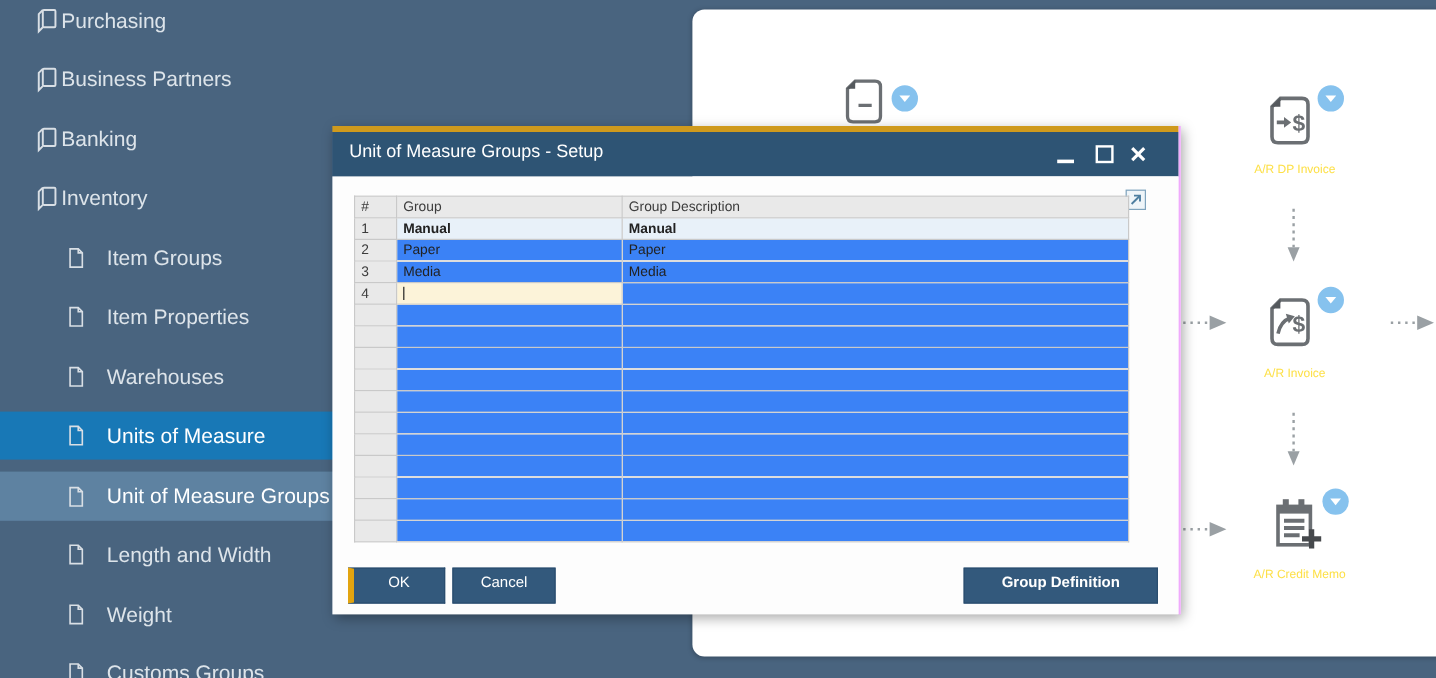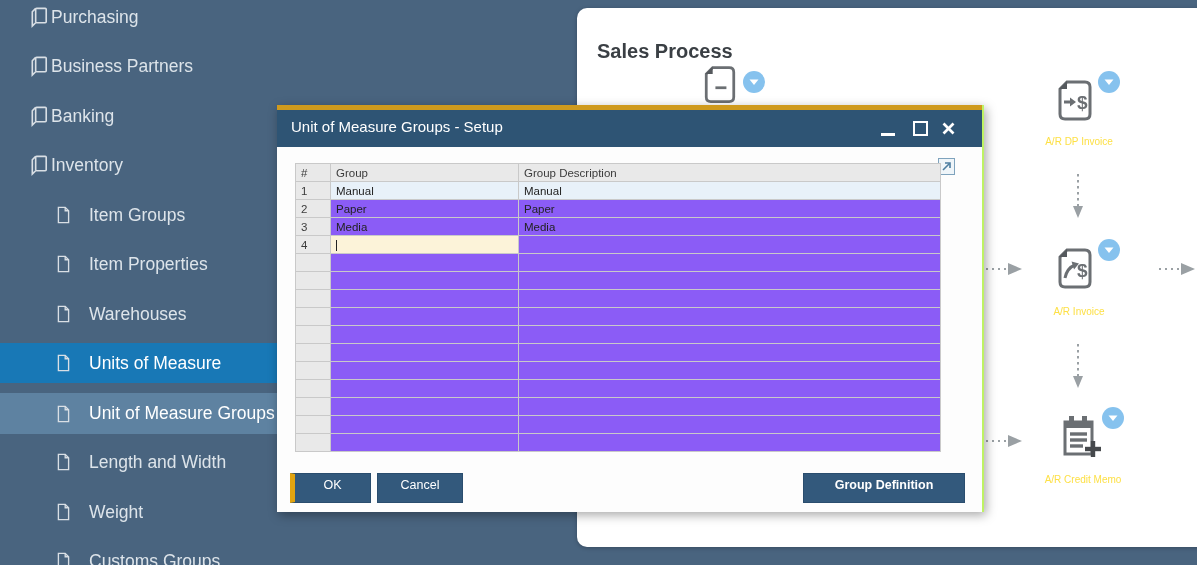--- a/index.html
+++ b/index.html
@@ -21,41 +21,41 @@
   .panel{position:absolute;left:577px;top:8px;width:628px;height:539px;background:#ffffff;
     border-radius:10px 0 0 10px;z-index:2;box-shadow:0 1px 4px rgba(0,0,0,.25);}
   .panel-title{position:absolute;left:597px;top:27px;z-index:3;font-size:20px;font-weight:bold;color:#3a3f44;}
   .flow-icon{position:absolute;z-index:3;}
   .flow-badge{position:absolute;z-index:4;}
   .node-label{position:absolute;z-index:3;font-size:10px;line-height:18px;color:#fde047;text-align:center;}
   .flow-arrow{position:absolute;z-index:3;}
 
   
   .dialog{position:absolute;left:277px;top:105px;width:705px;height:407px;z-index:10;
-    box-shadow:2px 3px 10px rgba(0,0,0,.35);border-right:2px solid #bef264;}
+    box-shadow:2px 3px 10px rgba(0,0,0,.35);border-right:2px solid #f0abfc;}
   .d-gold{height:5px;background:#cf9a1d;}
   .d-titlebar{position:relative;height:37px;background:#2e5474;}
   .d-title{position:absolute;left:14px;top:8px;color:#ffffff;font-size:15px;}
   .ctrl{position:absolute;cursor:pointer;}
   .ctrl-min{left:604px;top:23px;width:14px;height:3px;background:#ffffff;}
   .ctrl-max{left:636px;top:11px;width:11px;height:11px;border:2px solid #ffffff;}
   .ctrl-close{left:664px;top:11px;width:15px;height:15px;}
   .d-body{position:absolute;left:0;top:42px;right:0;bottom:0;background:#fdfdfd;}
 
   .expand-btn{position:absolute;left:661px;top:11px;width:15px;height:15px;background:#eff5f9;
     border:1px solid #7fa3bd;cursor:pointer;}
 
   table.uom{position:absolute;left:18px;top:16px;width:645px;border-collapse:collapse;table-layout:fixed;
     font-size:11.5px;color:#222222;}
   table.uom th, table.uom td{border:1px solid #c9c9c9;height:17px;padding:0 0 0 5px;overflow:hidden;
     white-space:nowrap;font-weight:normal;text-align:left;}
   table.uom th{background:#e9e9e9;color:#3c3c3c;}
   table.uom td.num{background:#e9e9e9;color:#3c3c3c;}
-  table.uom td{background:#8b5cf6;}
-  table.uom tr.sel td.data{background:#e8f1f9;}
+  table.uom td{background:#3b82f6;}
+  table.uom tr.sel td.data{background:#e8f1f9;font-weight:bold;}
   table.uom td.editing{background:#fcf3d9;}
   .caret{display:inline-block;width:1px;height:11px;background:#222222;vertical-align:-2px;}
 
   .btn{position:absolute;top:326px;height:30px;box-sizing:border-box;background:#33597c;color:#ffffff;
     font-size:12.5px;line-height:22px;text-align:center;cursor:pointer;border:1px solid #2a4d6e;}
   .btn-ok{left:13px;width:81px;border-left:5px solid #e2a410;}
   .btn-cancel{left:100px;width:86px;}
   .btn-gd{left:526px;width:162px;font-weight:bold;}
 </style>
 </head>
@@ -144,21 +144,20 @@
       <div class="side-item indent" style="top: 541px;">
         <svg class="si sub" width="17" height="20" viewBox="0 0 20 22">
           <path d="M4 2 H12 L16 6 V20 H4 Z" fill="none" stroke="#d9dfe5" stroke-width="1.6"></path>
           <path d="M12 2 V6 H16" fill="none" stroke="#d9dfe5" stroke-width="1.6"></path>
         </svg>
         <span class="side-label">Customs Groups</span>
       </div>
     </nav>
 
   <section class="panel"></section>
-  <h1 class="panel-title">Sales Process</h1>
 
   <svg class="flow-icon" style="left:698px;top:62px;" width="44" height="46" viewBox="0 0 48 48">
     <path d="M16 5 H34 Q39 5 39 10 V37 Q39 42 34 42 H14 Q9 42 9 37 V12 Z" fill="none" stroke="#6b6f73" stroke-width="3"></path>
     <polygon points="16,4 16,12 8,12" fill="#55595d"></polygon>
     <line x1="19" y1="27" x2="31" y2="27" stroke="#6b6f73" stroke-width="3"></line>
   </svg>
   <svg class="flow-badge" style="left:742px;top:70px;" width="24" height="24" viewBox="0 0 24 24">
     <circle cx="12" cy="12" r="11" fill="#86c2ee"></circle>
     <polygon points="7.5,9.5 16.5,9.5 12,15" fill="#ffffff"></polygon>
   </svg>

